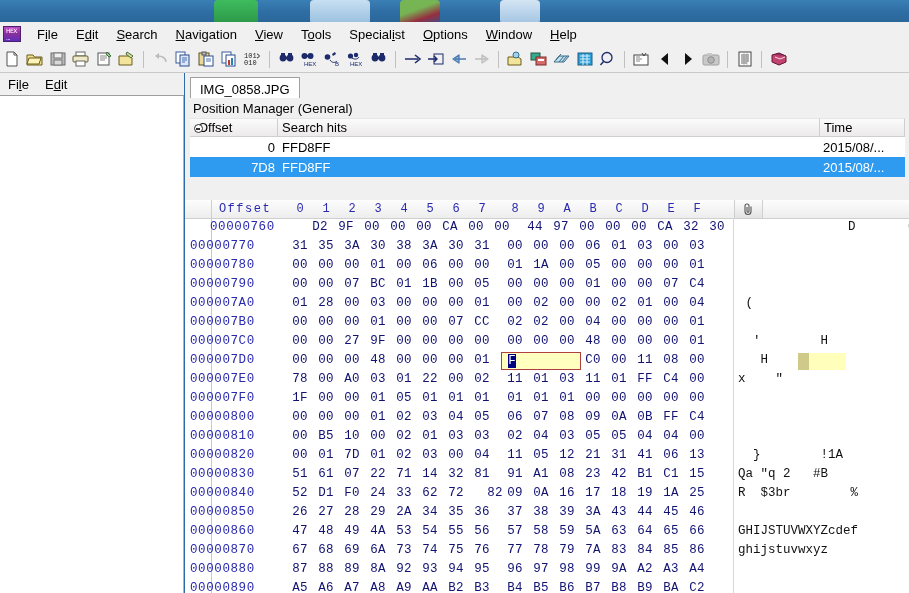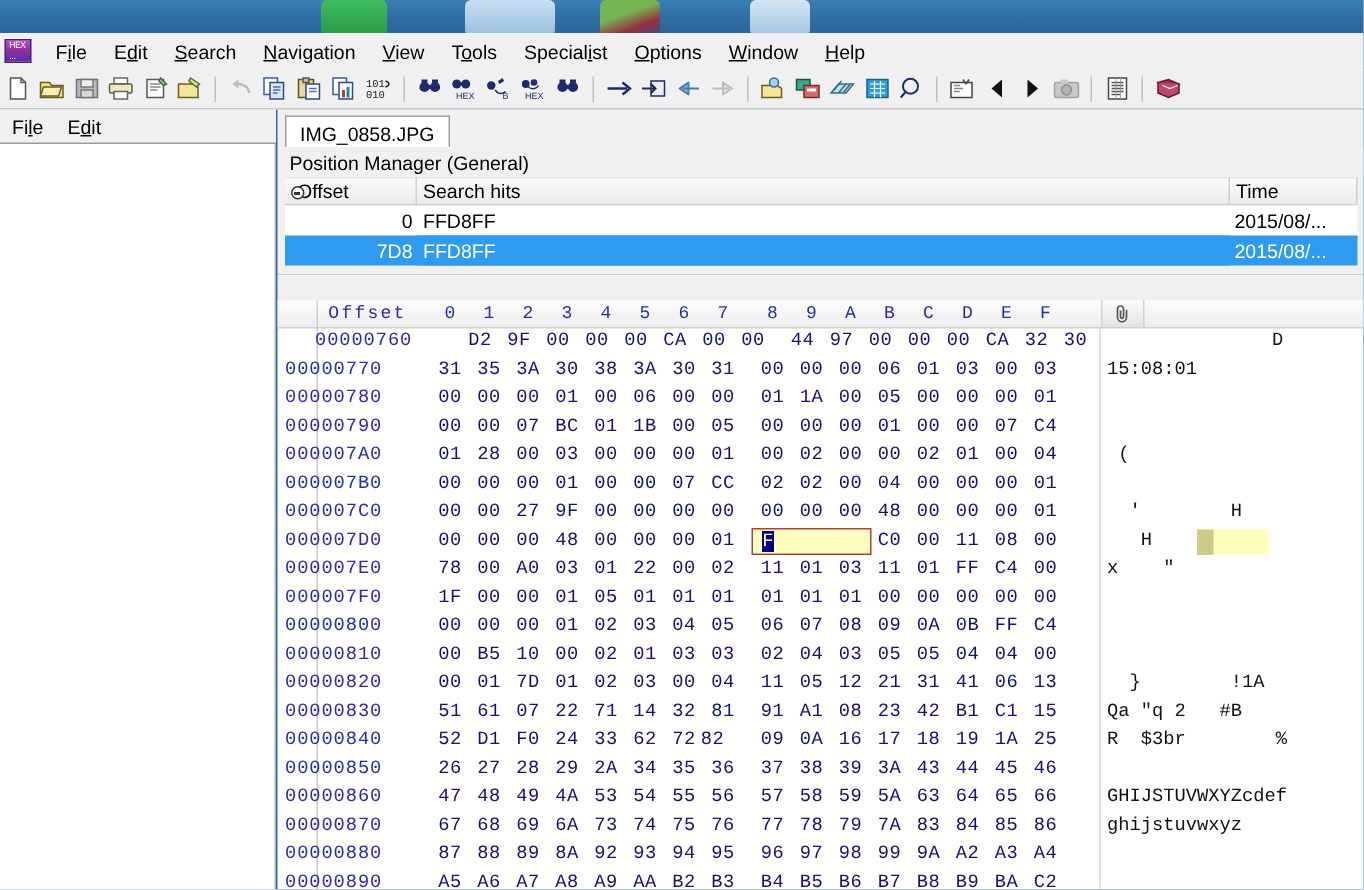--- a/index.html
+++ b/index.html
@@ -585,21 +585,20 @@
           <div class="hx-byte" style="left: 261px;">30</div>
           <div class="hx-byte" style="left: 287px;">31</div>
           <div class="hx-byte" style="left: 320px;">00</div>
           <div class="hx-byte" style="left: 346px;">00</div>
           <div class="hx-byte" style="left: 372px;">00</div>
           <div class="hx-byte" style="left: 398px;">06</div>
           <div class="hx-byte" style="left: 424px;">01</div>
           <div class="hx-byte" style="left: 450px;">03</div>
           <div class="hx-byte" style="left: 476px;">00</div>
           <div class="hx-byte" style="left: 502px;">03</div>
-          <div class="hx-ascii">15:08:01</div>
         </div>
         <div class="hex-row" style="top: 58px;">
           <div class="hx-off">00000780</div>
           <div class="hx-byte" style="left: 105px;">00</div>
           <div class="hx-byte" style="left: 131px;">00</div>
           <div class="hx-byte" style="left: 157px;">00</div>
           <div class="hx-byte" style="left: 183px;">01</div>
           <div class="hx-byte" style="left: 209px;">00</div>
           <div class="hx-byte" style="left: 235px;">06</div>
           <div class="hx-byte" style="left: 261px;">00</div>
@@ -830,21 +829,21 @@
         </div>
         <div class="hex-row" style="top: 286px;">
           <div class="hx-off">00000840</div>
           <div class="hx-byte" style="left: 105px;">52</div>
           <div class="hx-byte" style="left: 131px;">D1</div>
           <div class="hx-byte" style="left: 157px;">F0</div>
           <div class="hx-byte" style="left: 183px;">24</div>
           <div class="hx-byte" style="left: 209px;">33</div>
           <div class="hx-byte" style="left: 235px;">62</div>
           <div class="hx-byte" style="left: 261px;">72</div>
-          <div class="hx-byte" style="left: 280px;">82</div>
+          <div class="hx-byte" style="left: 300px;">82</div>
           <div class="hx-byte" style="left: 320px;">09</div>
           <div class="hx-byte" style="left: 346px;">0A</div>
           <div class="hx-byte" style="left: 372px;">16</div>
           <div class="hx-byte" style="left: 398px;">17</div>
           <div class="hx-byte" style="left: 424px;">18</div>
           <div class="hx-byte" style="left: 450px;">19</div>
           <div class="hx-byte" style="left: 476px;">1A</div>
           <div class="hx-byte" style="left: 502px;">25</div>
           <div class="hx-ascii">R  $3br        %</div>
         </div>

